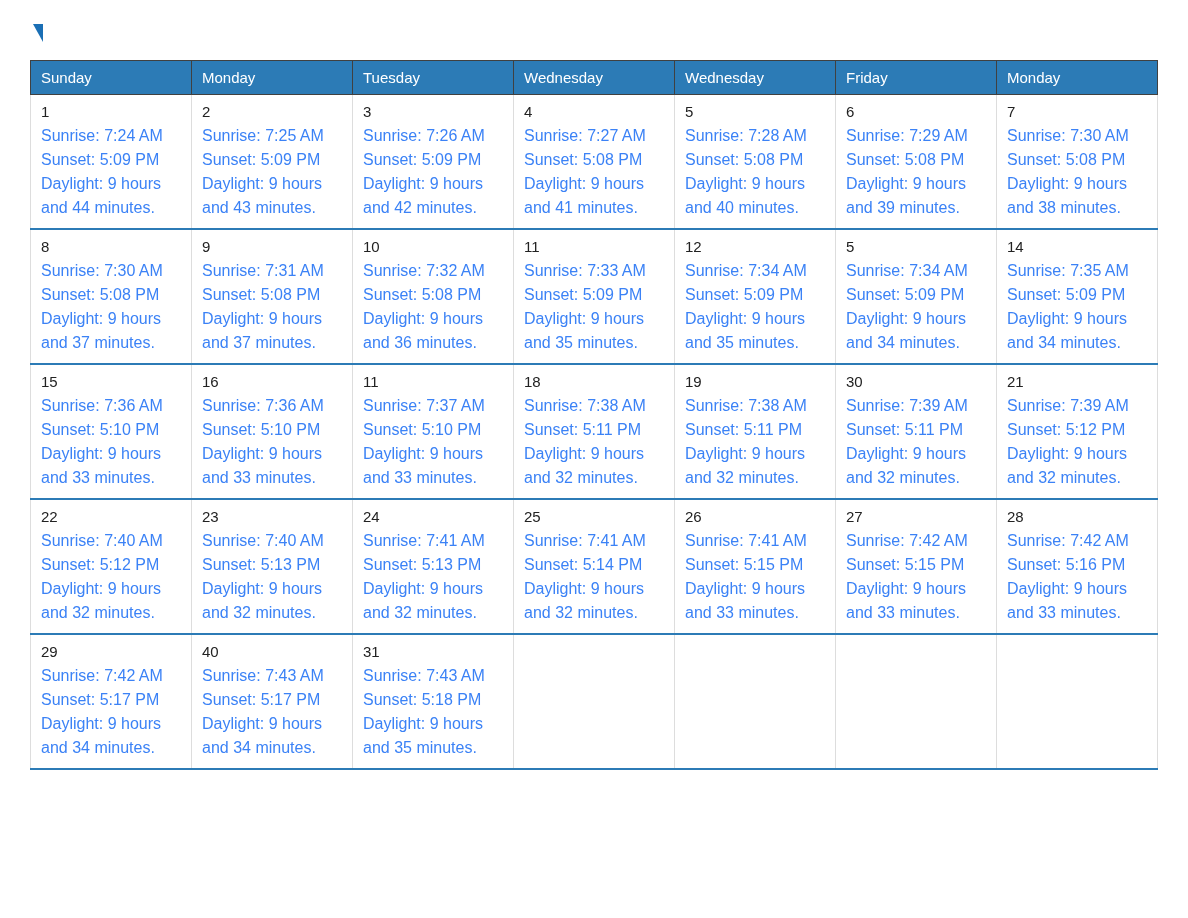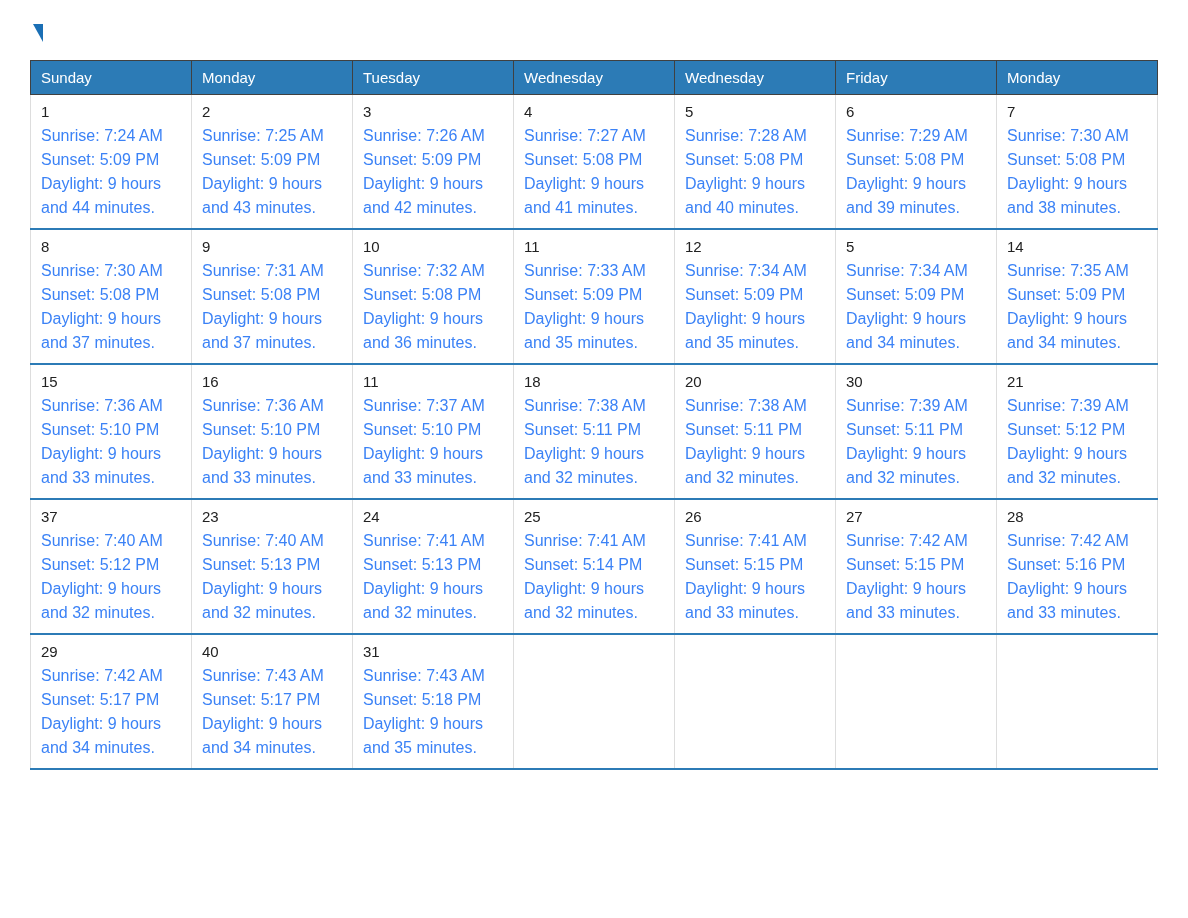--- a/index.html
+++ b/index.html
@@ -204,35 +204,35 @@
         </td>
         <td>
           <div class="day-number">11</div>
         <div class="day-info">Sunrise: 7:37 AM<br>Sunset: 5:10 PM<br>Daylight: 9 hours and 33 minutes.</div>
         </td>
         <td>
           <div class="day-number">18</div>
         <div class="day-info">Sunrise: 7:38 AM<br>Sunset: 5:11 PM<br>Daylight: 9 hours and 32 minutes.</div>
         </td>
         <td>
-          <div class="day-number">20</div>
+          <div class="day-number">19</div>
         <div class="day-info">Sunrise: 7:38 AM<br>Sunset: 5:11 PM<br>Daylight: 9 hours and 32 minutes.</div>
         </td>
         <td>
           <div class="day-number">30</div>
         <div class="day-info">Sunrise: 7:39 AM<br>Sunset: 5:11 PM<br>Daylight: 9 hours and 32 minutes.</div>
         </td>
         <td>
           <div class="day-number">21</div>
         <div class="day-info">Sunrise: 7:39 AM<br>Sunset: 5:12 PM<br>Daylight: 9 hours and 32 minutes.</div>
         </td>
       </tr>
       <tr>
         <td>
-          <div class="day-number">37</div>
+          <div class="day-number">22</div>
         <div class="day-info">Sunrise: 7:40 AM<br>Sunset: 5:12 PM<br>Daylight: 9 hours and 32 minutes.</div>
         </td>
         <td>
           <div class="day-number">23</div>
         <div class="day-info">Sunrise: 7:40 AM<br>Sunset: 5:13 PM<br>Daylight: 9 hours and 32 minutes.</div>
         </td>
         <td>
           <div class="day-number">24</div>
         <div class="day-info">Sunrise: 7:41 AM<br>Sunset: 5:13 PM<br>Daylight: 9 hours and 32 minutes.</div>
         </td>

